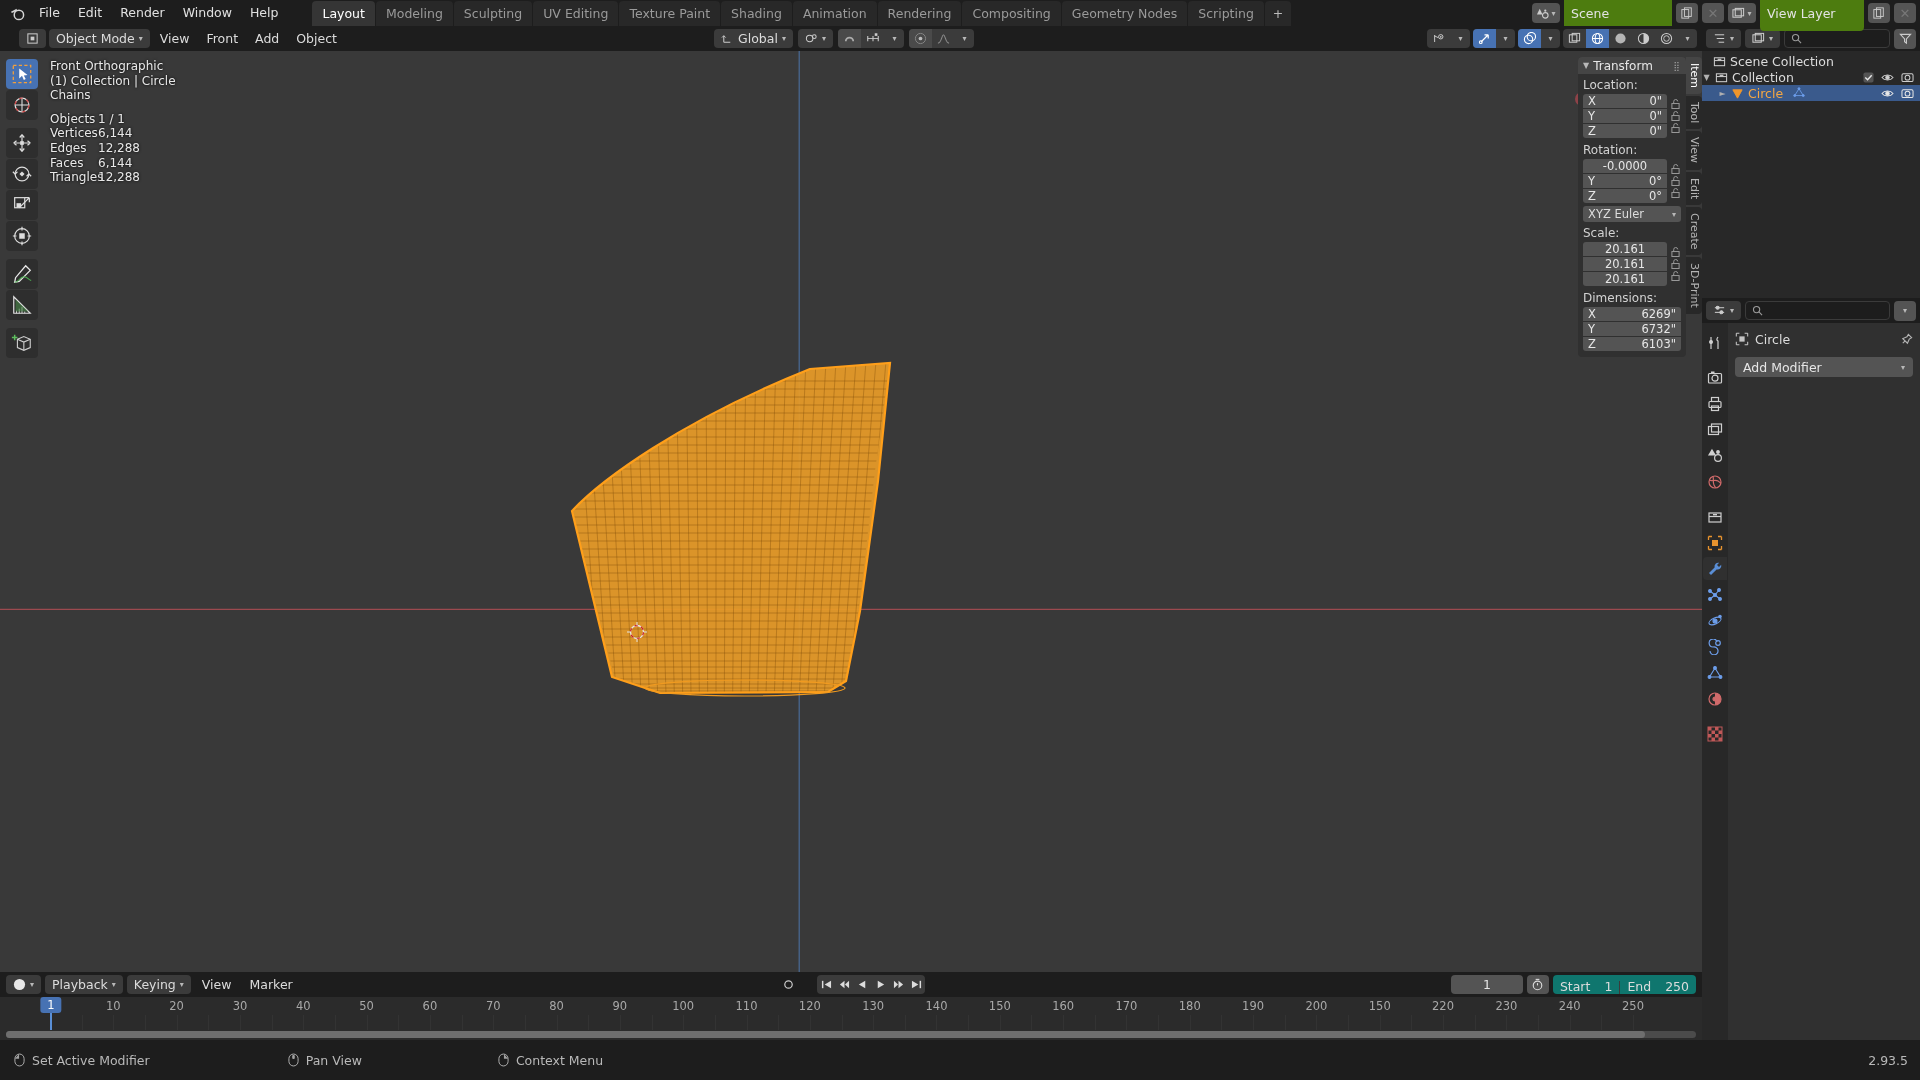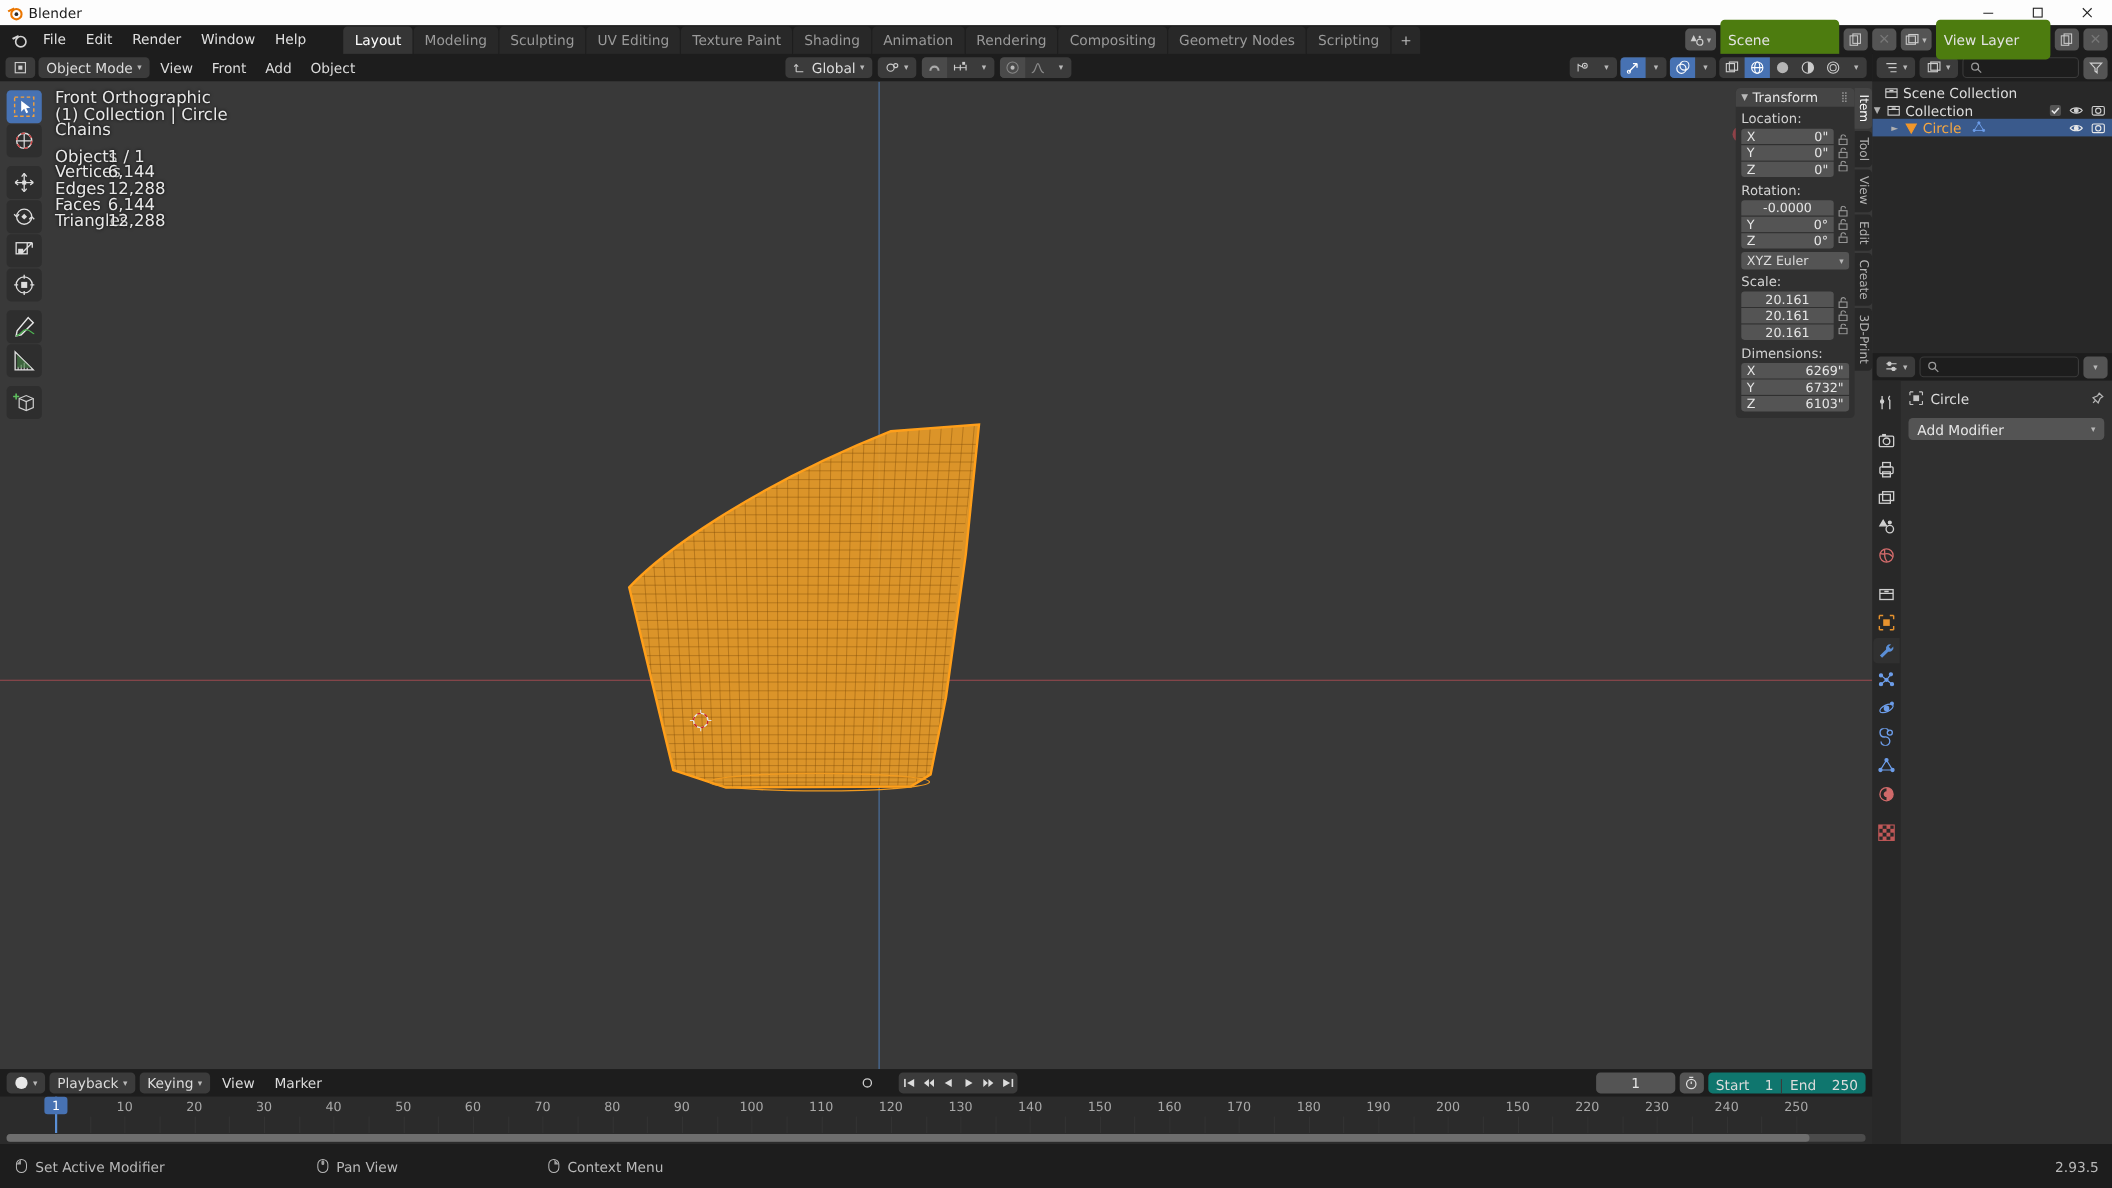--- a/index.html
+++ b/index.html
@@ -57,39 +57,39 @@
 
   
   .main { flex: 1; display: flex; min-height: 0; }
   .leftcol { flex: 1; display: flex; flex-direction: column; min-width: 0; }
   .rightcol { width: 218px; flex: none; display: flex; flex-direction: column; background: #303030; }
 
   
   .viewport-wrap { flex: 1; position: relative; min-height: 0; background: #303030; }
   .vp-header {
     height: 25px; background: #1d1d1d; display: flex; align-items: center; gap: 3px;
-    padding: 0 5px; position: relative;
+    padding: 0 19px; position: relative;
   }
   .hdr-btn {
     background: #3b3b3b; border-radius: 4px; height: 19px; padding: 0 7px;
     display: flex; align-items: center; gap: 4px; font-size: 12.5px; color: #dcdcdc;
   }
   .hdr-plain { padding: 0 7px; font-size: 12.5px; color: #dcdcdc; height:19px; display:flex; align-items:center;}
   .hdr-group { display: flex; background: #3b3b3b; border-radius: 4px; height: 19px; align-items: center; overflow: hidden; }
   .hdr-group > div { padding: 0 5px; height: 19px; display: flex; align-items: center; justify-content: center; min-width: 19px;}
   .hdr-group > div.on { background: #4772b3; }
   .hdr-right { position: absolute; right: 5px; display: flex; align-items: center; gap: 3px; }
   .caret { font-size: 8px; color: #b8b8b8; }
 
   .viewport {
     position: absolute; top: 25px; left: 0; right: 0; bottom: 0;
     background: #393939; overflow: hidden;
   }
   .vp-overlay-text {
-    position: absolute; left: 50px; top: 8px; font-size: 15px; color: #e8e8e8;
+    position: absolute; left: 50px; top: 8px; font-size: 12px; color: #e8e8e8;
     line-height: 14.6px; text-shadow: 0 0 3px #000; pointer-events: none;
   }
   .stats { margin-top: 9px; }
   .stats .row { display: flex; }
   .stats .k { width: 48px; }
   .stats .v { }
 
   
   .toolbar {
     position: absolute; left: 6px; top: 8px; width: 32px;
@@ -217,48 +217,20 @@
   .sb-version { position: absolute; right: 12px; color: #b9b9b9; }
   .mouse-ico { display:inline-block; }
 
   svg { display: block; }
 </style>
 </head>
 <body>
 
 <div class="app">
 
-  <div class="titlebar">
-    <div class="tb-logo">
-      <svg width="15" height="15" viewBox="0 0 16 16">
-        <circle cx="9.5" cy="9.5" r="5" fill="none" stroke="#ea7600" stroke-width="2"></circle>
-        <circle cx="9.5" cy="9.5" r="1.8" fill="#2b2b2b"></circle>
-        <path d="M1 6 L7 3 L7.5 5 L2 7.5 Z" fill="#ea7600"></path>
-      </svg>
-    </div>
-    <div class="tb-title">Blender</div>
-    <div class="tb-btns">
-      <div class="tb-btn">
-        <svg width="11" height="11" viewBox="0 0 11 11">
-            <line x1="1" y1="6" x2="10" y2="6" stroke="#222" stroke-width="1"></line>
-          </svg>
-      </div>
-      <div class="tb-btn">
-        <svg width="11" height="11" viewBox="0 0 11 11">
-            <rect x="1.5" y="1.5" width="8" height="8" fill="none" stroke="#222" stroke-width="1"></rect>
-          </svg>
-      </div>
-      <div class="tb-btn tb-close">
-        <svg width="11" height="11" viewBox="0 0 11 11">
-            <line x1="1.5" y1="1.5" x2="9.5" y2="9.5" stroke="#222" stroke-width="1"></line>
-            <line x1="9.5" y1="1.5" x2="1.5" y2="9.5" stroke="#222" stroke-width="1"></line>
-          </svg>
-      </div>
-    </div>
-  </div>
 
   <div class="topbar">
     <div class="blender-icon">
       <svg width="15" height="15" viewBox="0 0 16 16">
         <circle cx="9.5" cy="9.5" r="5" fill="none" stroke="#d4d4d4" stroke-width="1.6"></circle>
         <circle cx="9.5" cy="9.5" r="1.6" fill="#1d1d1d"></circle>
         <path d="M1 6 L7 3 L7.5 5 L2 7.5 Z" fill="#d4d4d4"></path>
       </svg>
     </div>
     <div class="menu-item">File</div>

